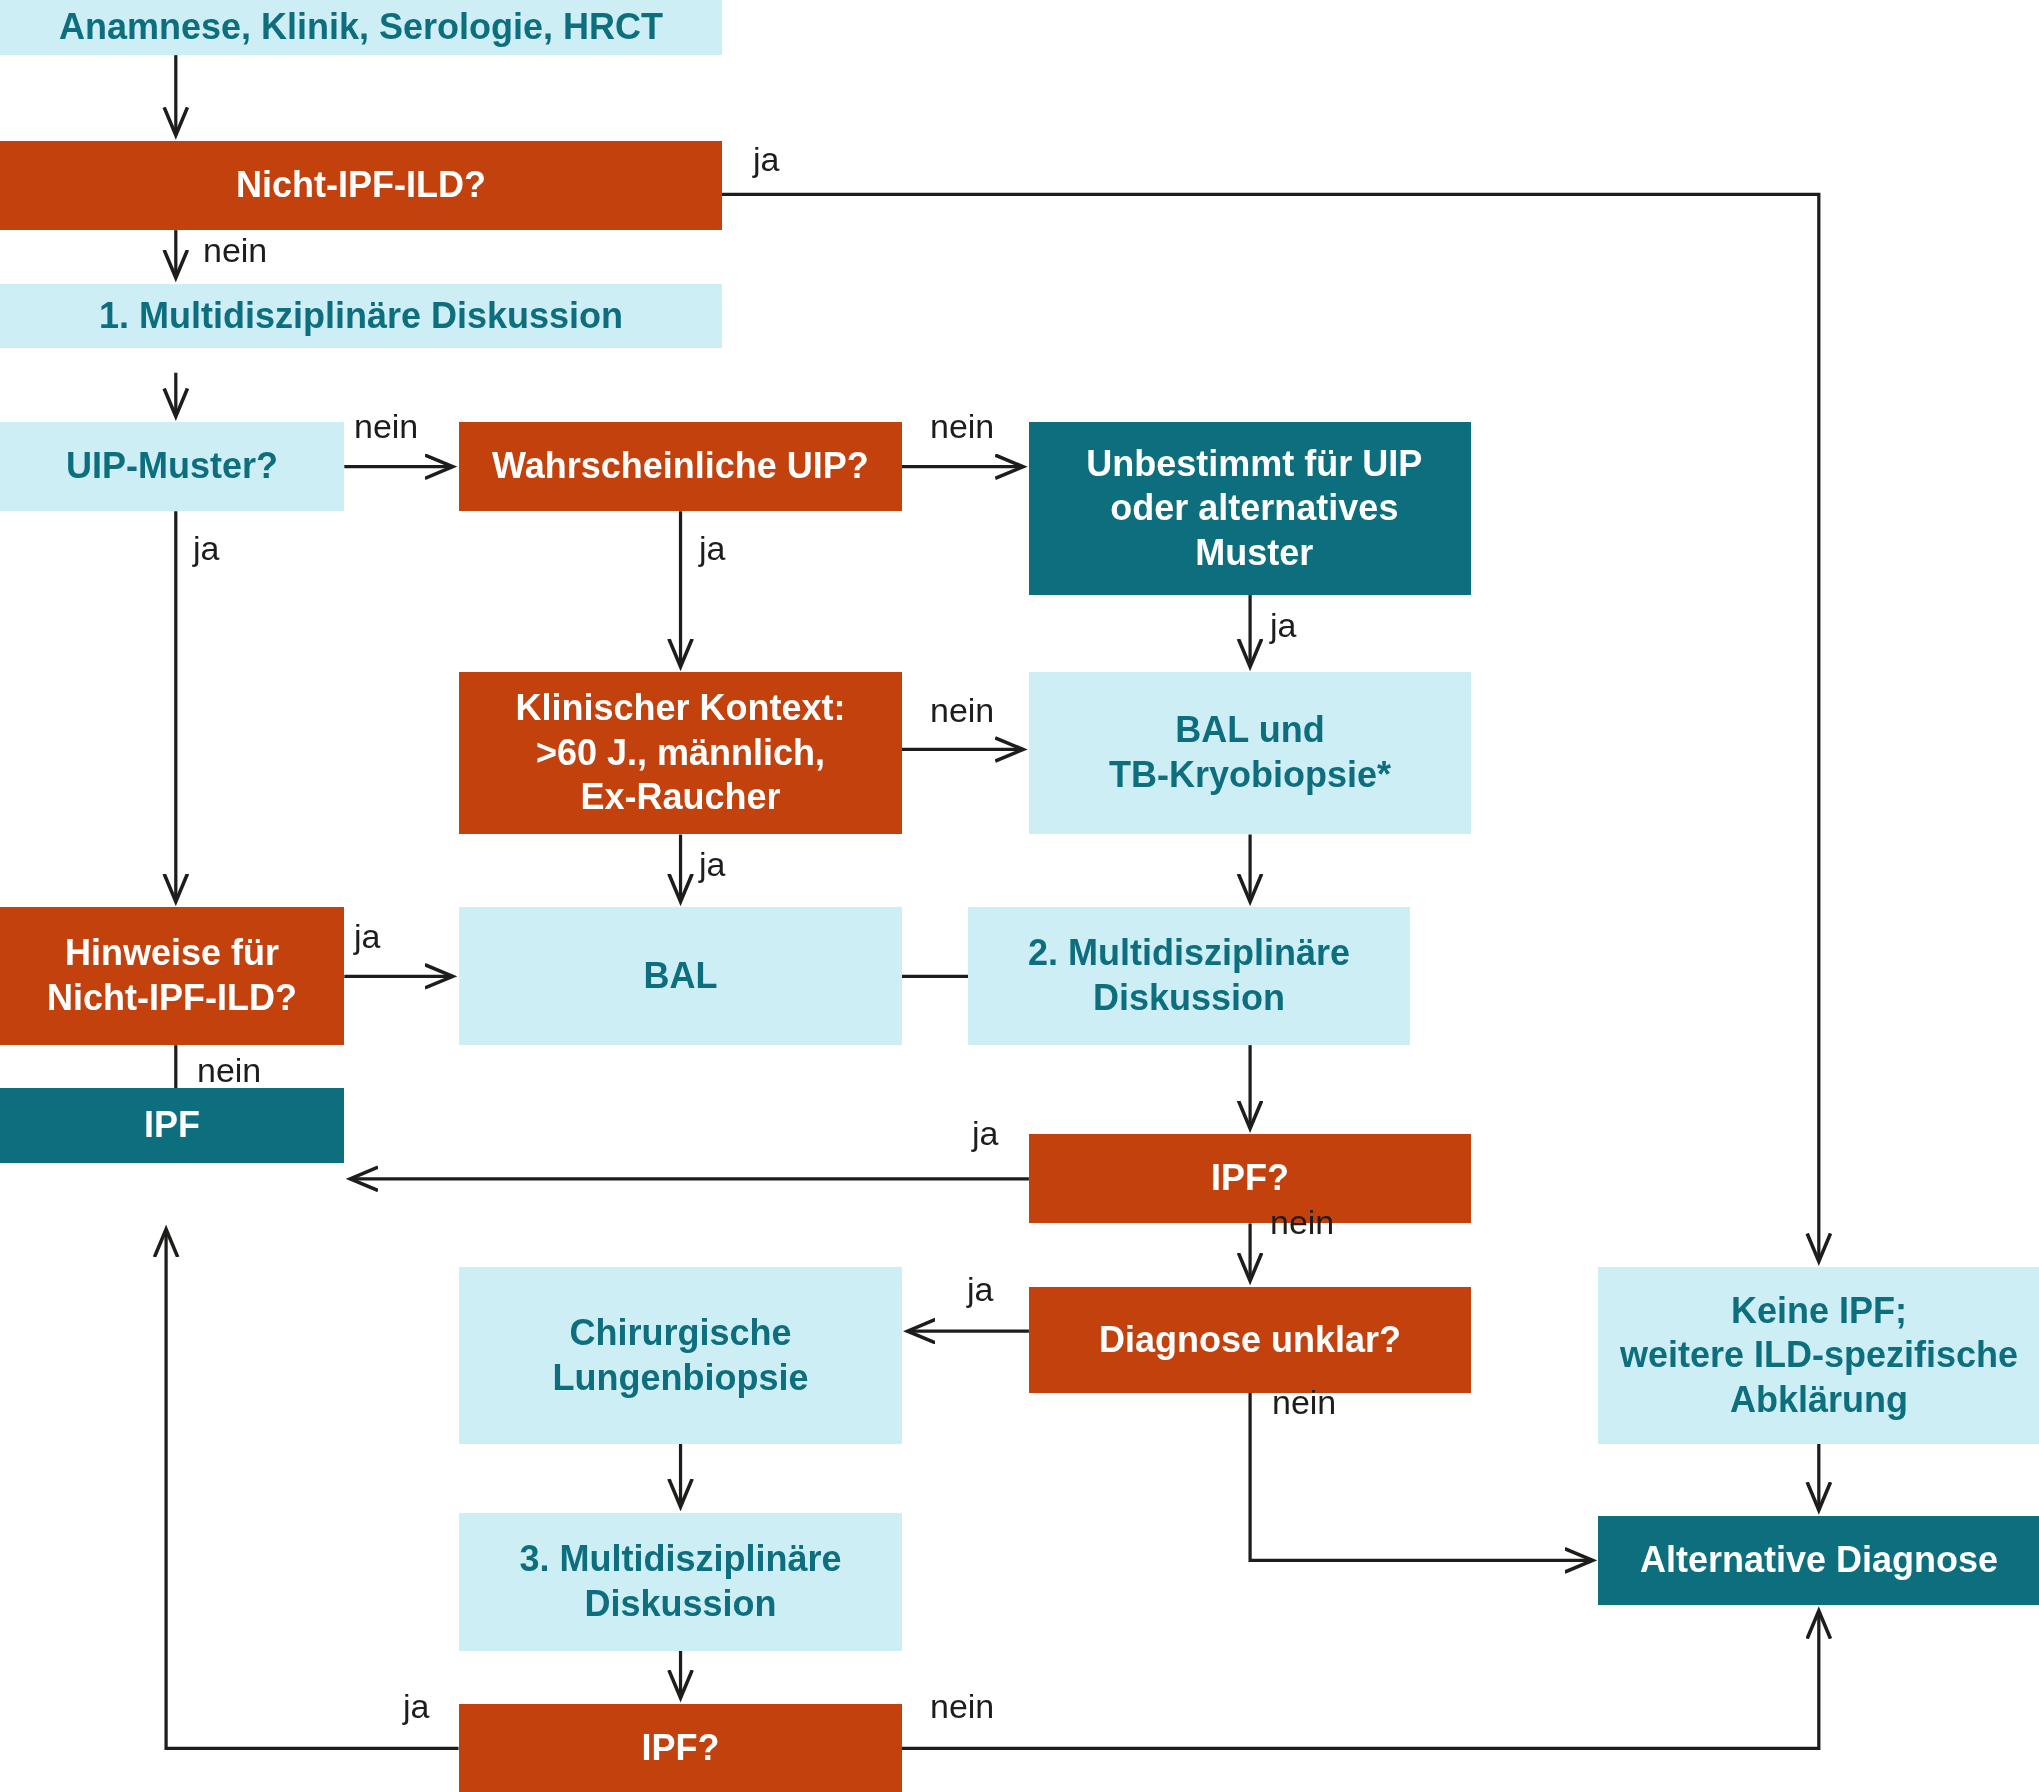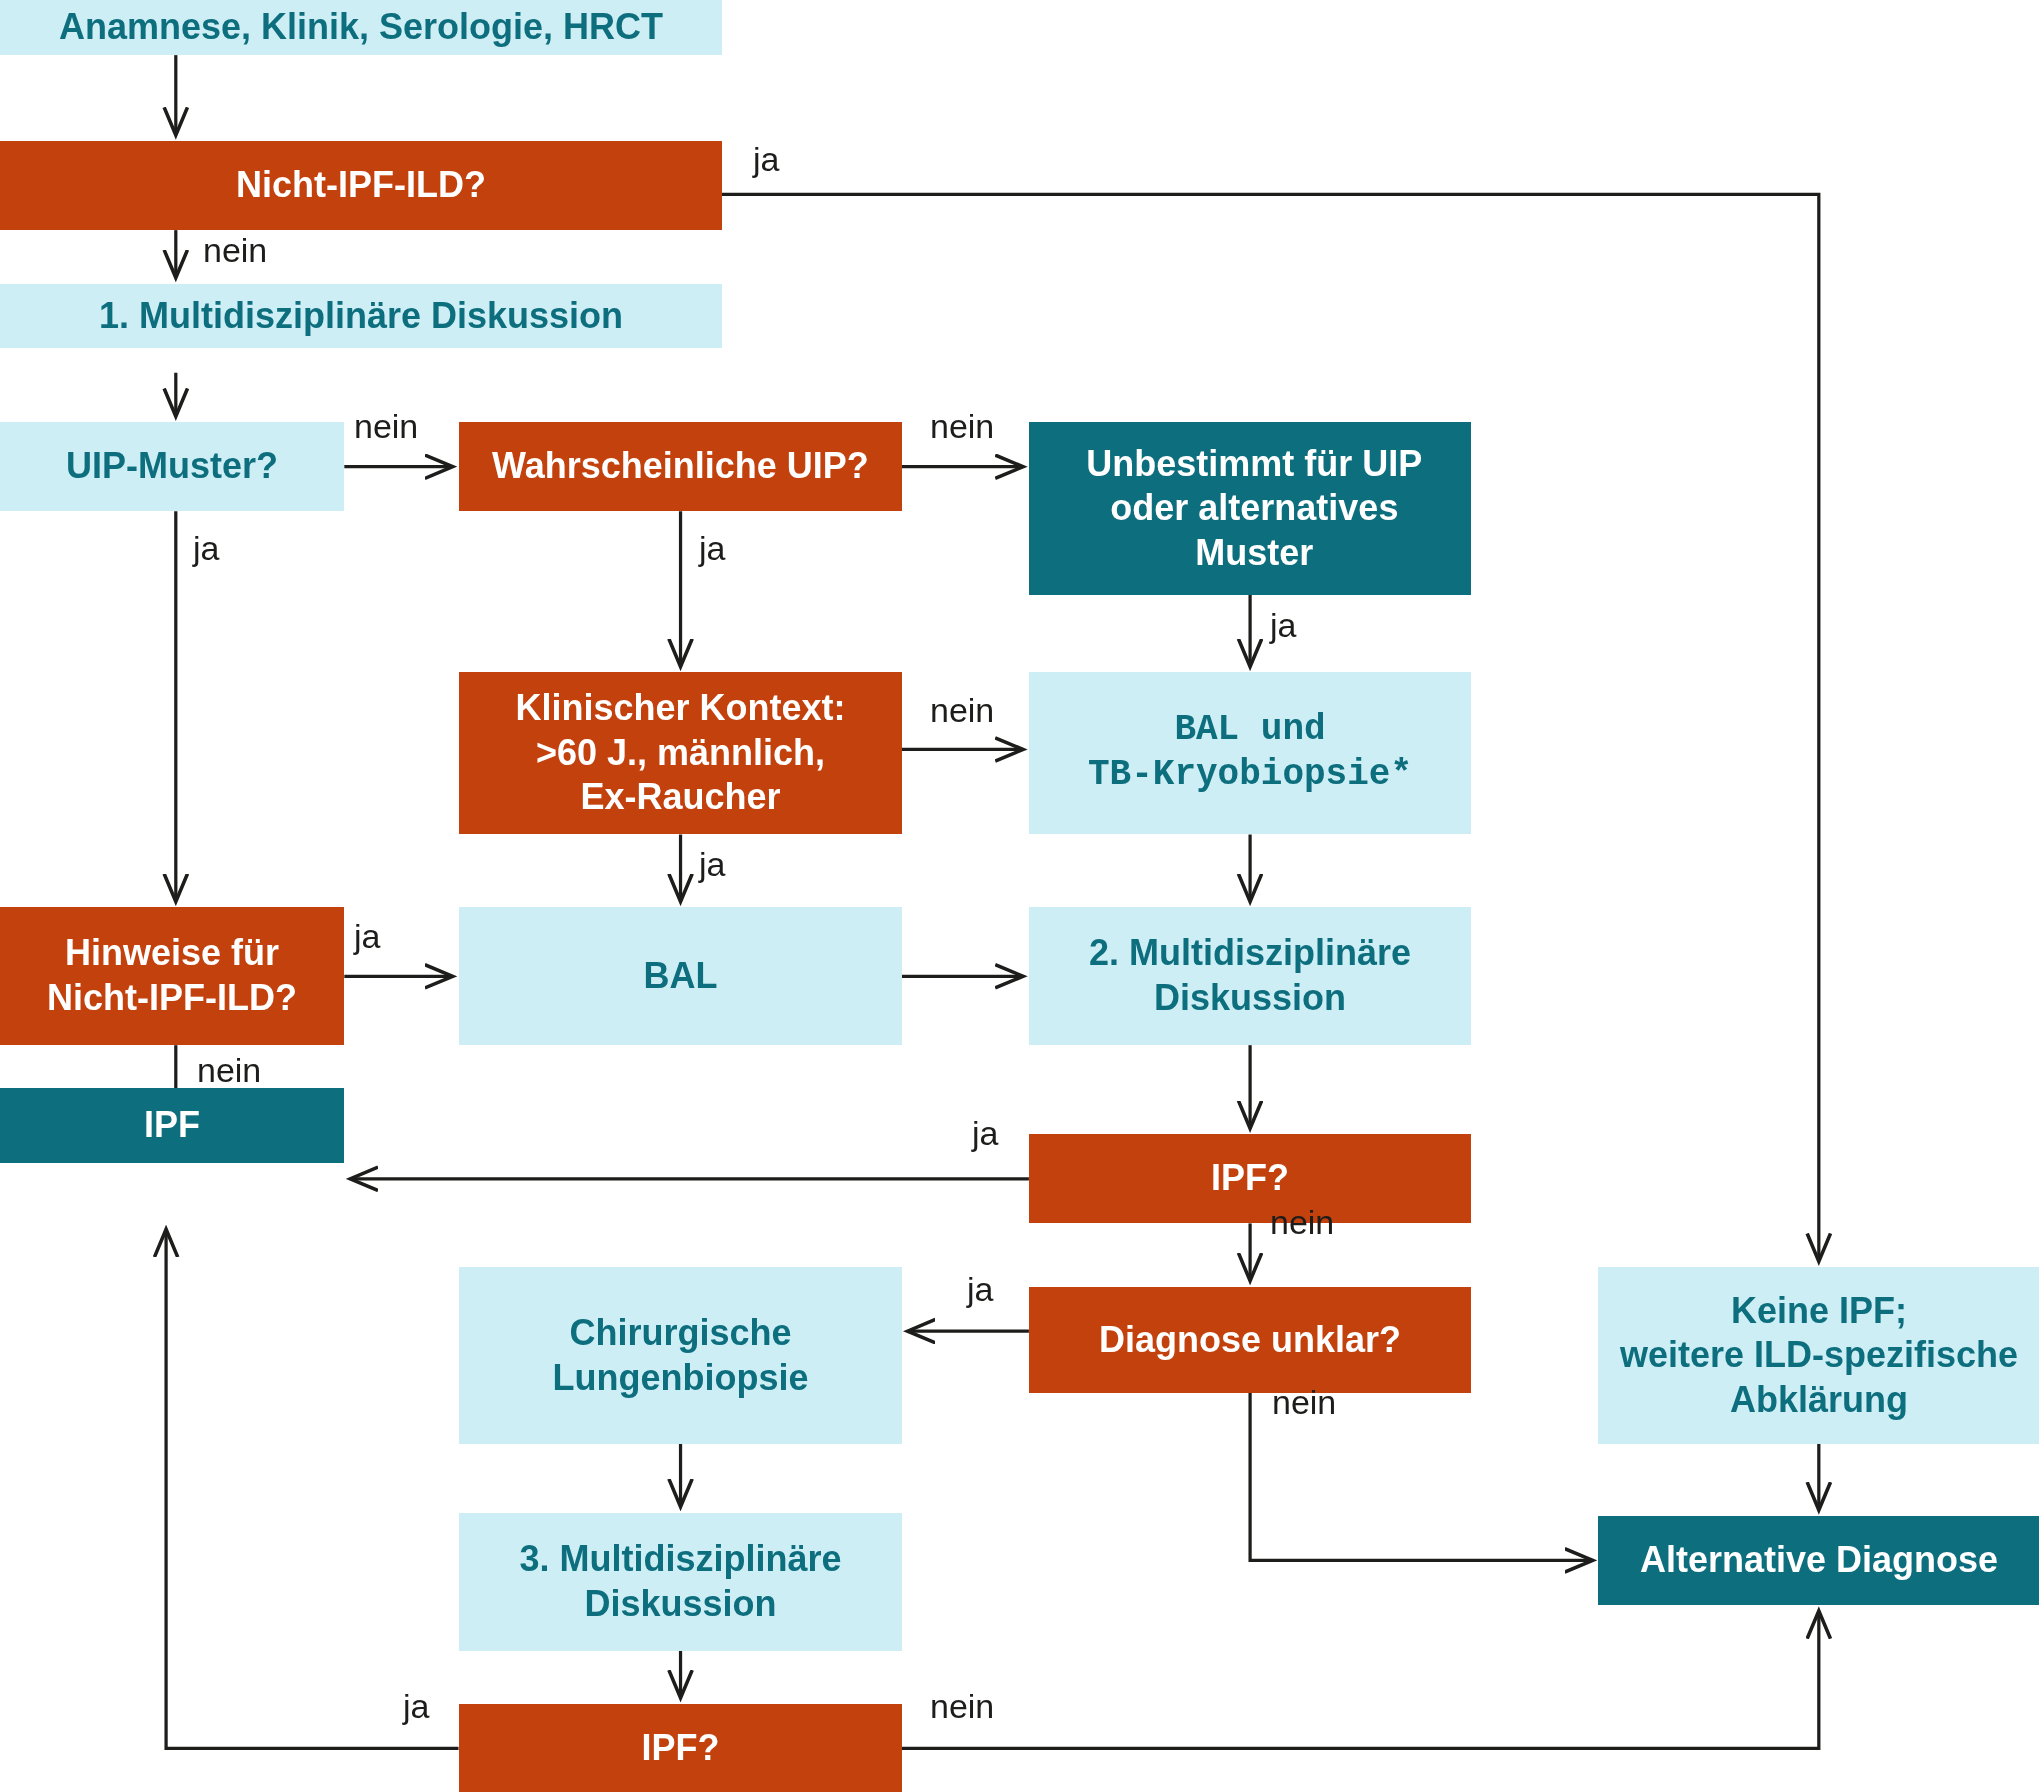--- a/index.html
+++ b/index.html
@@ -76,32 +76,32 @@
       <div class="node tone-dark" style="left: 1029px; top: 422px; width: 442px; height: 173px; padding-left: 20px;">
         <span class="lbl" style="font-size: 36px;">Unbestimmt für UIP
 oder alternatives
 Muster</span>
       </div>
       <div class="node tone-mid" style="left: 459px; top: 672px; width: 443px; height: 162px;">
         <span class="lbl" style="font-size: 36px;">Klinischer Kontext:
 &gt;60 J., männlich,
 Ex-Raucher</span>
       </div>
-      <div class="node tone-light" style="left: 1029px; top: 672px; width: 442px; height: 162px; font-family: Liberation Mono, monospace;">
+      <div class="node tone-light" style="left: 1029px; top: 672px; width: 442px; height: 162px;">
         <span class="lbl" style="font-size: 36px;">BAL und
 TB-Kryobiopsie*</span>
       </div>
       <div class="node tone-mid" style="left: 0px; top: 907px; width: 344px; height: 138px;">
         <span class="lbl" style="font-size: 36px;">Hinweise für
 Nicht-IPF-ILD?</span>
       </div>
       <div class="node tone-light" style="left: 459px; top: 907px; width: 443px; height: 138px;">
         <span class="lbl" style="font-size: 36px;">BAL</span>
       </div>
-      <div class="node tone-light" style="left: 1029px; top: 907px; width: 442px; height: 138px;">
+      <div class="node tone-light" style="left: 968px; top: 907px; width: 442px; height: 138px;">
         <span class="lbl" style="font-size: 36px;">2. Multidisziplinäre
 Diskussion</span>
       </div>
       <div class="node tone-dark" style="left: 0px; top: 1088px; width: 344px; height: 75px;">
         <span class="lbl" style="font-size: 36px;">IPF</span>
       </div>
       <div class="node tone-mid" style="left: 1029px; top: 1134px; width: 442px; height: 89px;">
         <span class="lbl" style="font-size: 36px;">IPF?</span>
       </div>
       <div class="node tone-light" style="left: 459px; top: 1267px; width: 443px; height: 177px;">

